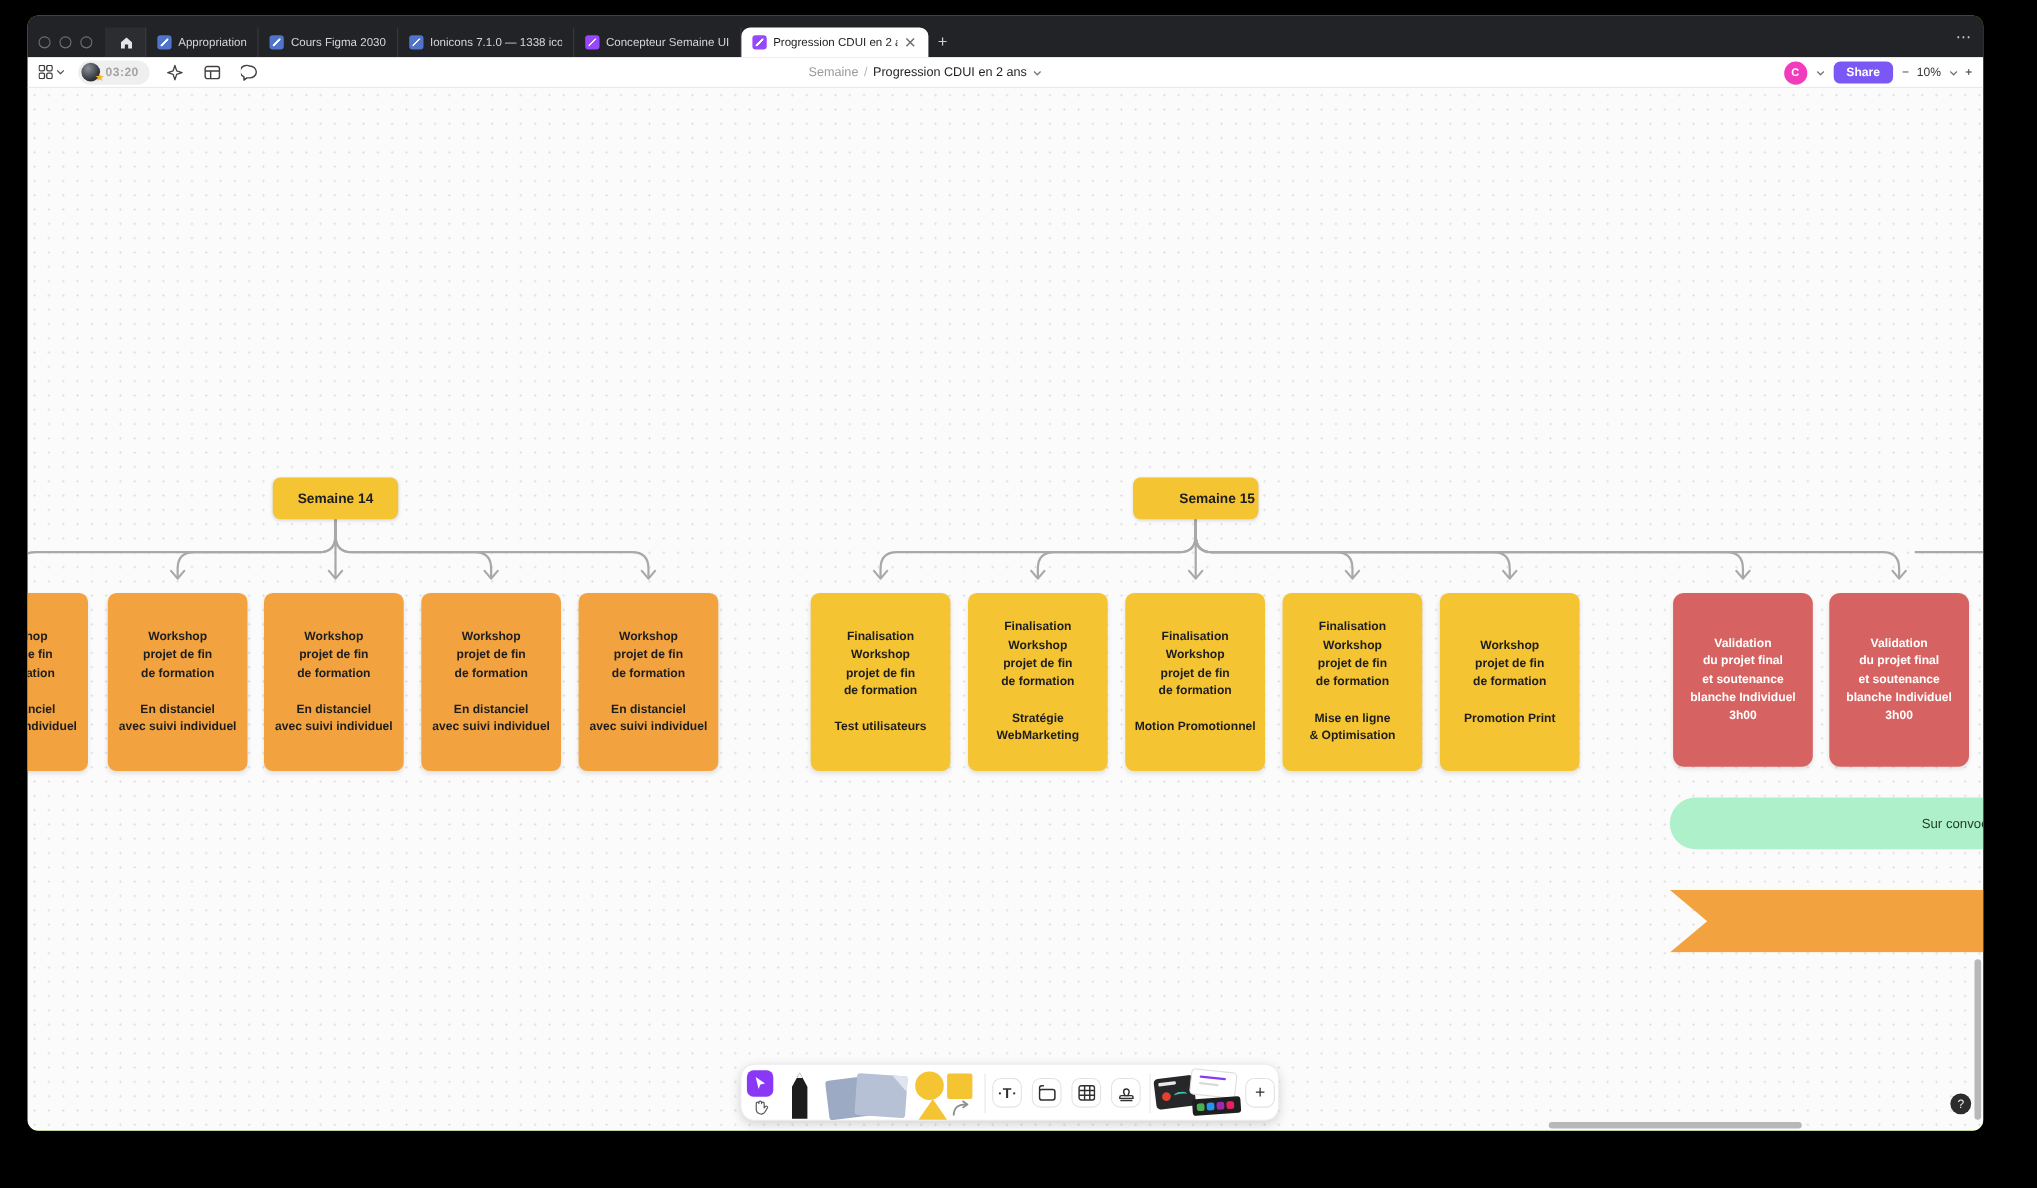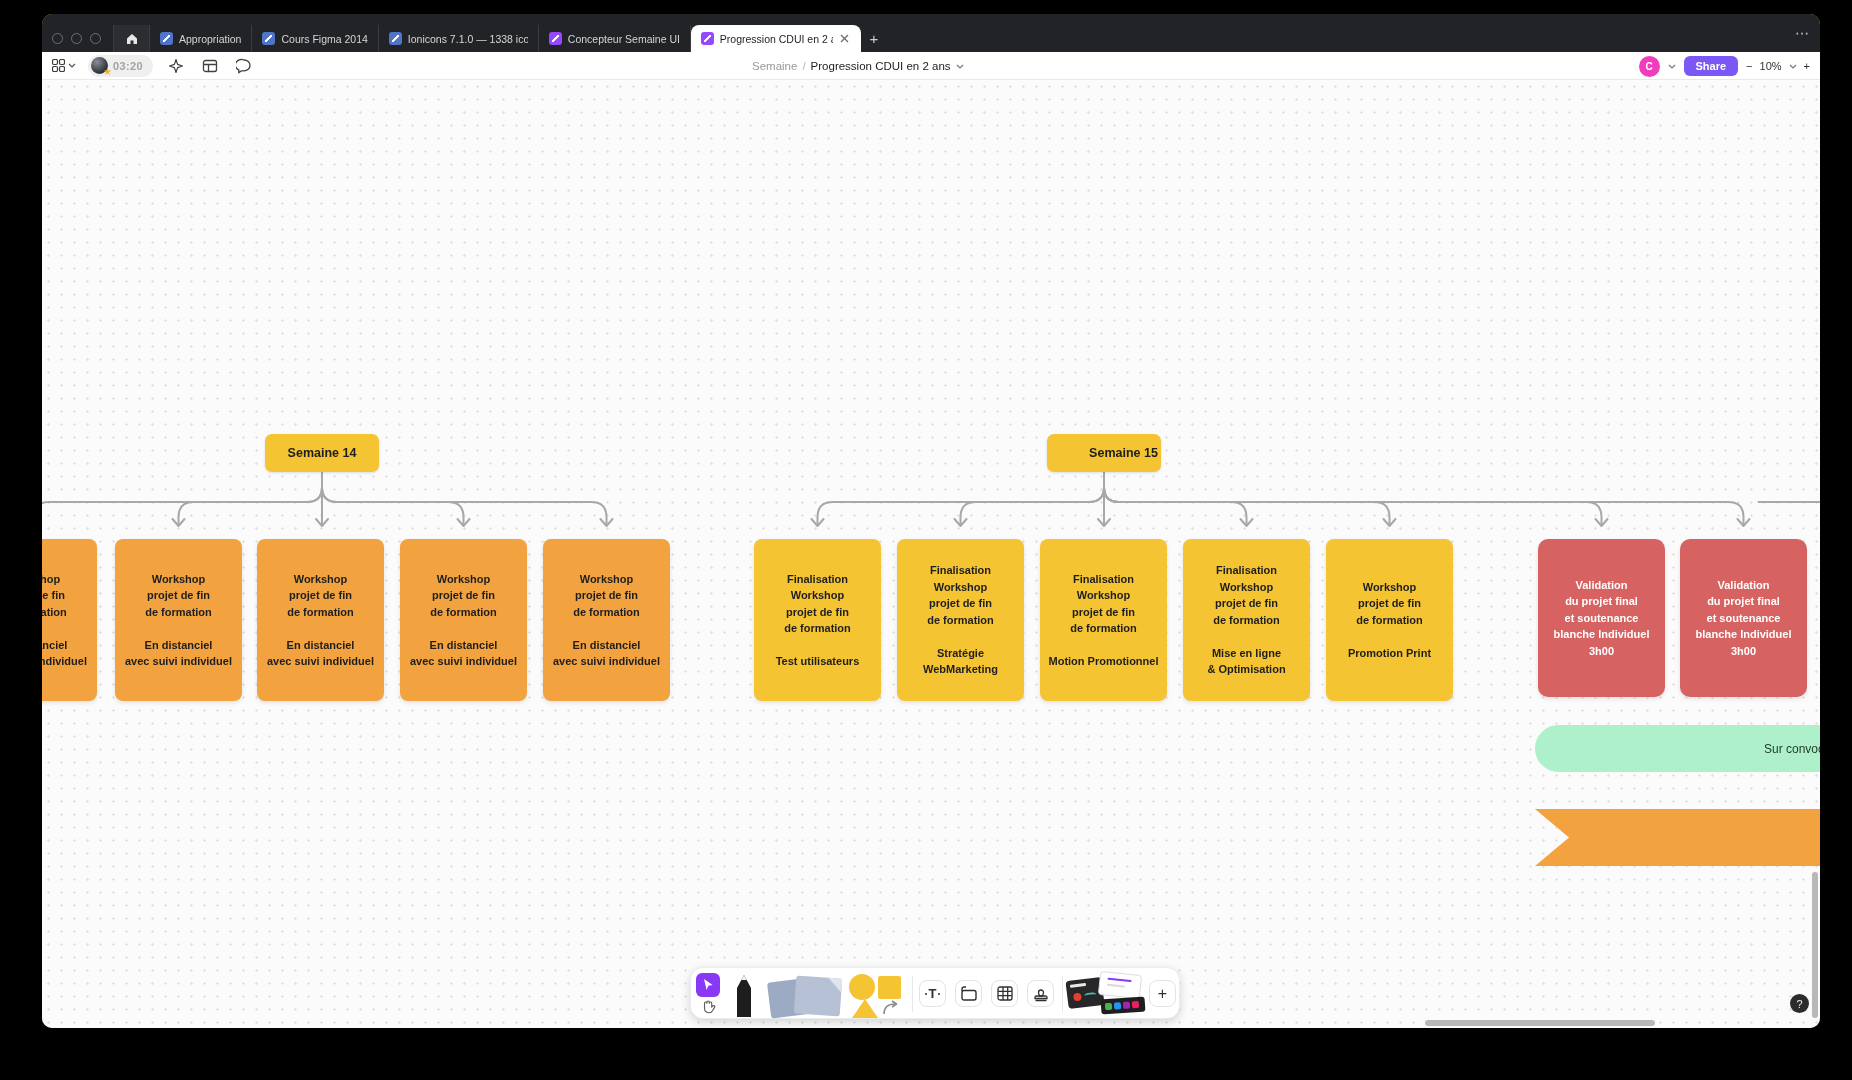--- a/index.html
+++ b/index.html
@@ -1,18 +1,18 @@
 <!DOCTYPE html>
 <html><head>
 <meta charset="utf-8">
 <style>
   * { margin:0; padding:0; box-sizing:border-box; }
   html,body { width:1852px; height:1080px; background:#000; font-family:"Liberation Sans", sans-serif; overflow:hidden; }
 
-  .window { position:absolute; left:42px; top:14px; width:1778px; height:1014px;
+  .window { position:absolute; left:25px; top:14px; width:1778px; height:1014px;
             border-radius:10px; overflow:hidden; background:#84cc16; display:flex; flex-direction:column;justify-content:center; }
 
   
   .tabbar { height:38px; background:#222326; display:flex; align-items:flex-end; flex:none; position:relative; }
   .traffic { display:flex; align-items:center; gap:8px; padding:0 12px 0 10px; height:27px; border-right:1px solid #3a3b3e; margin-bottom:0; align-self:flex-end; }
   .tl { width:11px; height:11px; border-radius:50%; border:1.5px solid #6f7074; }
   .hometab { width:36px; height:27px; display:flex; align-items:center; justify-content:center; background:#2c2d30; border-right:1px solid #3a3b3e; }
   .tab { height:27px; display:flex; align-items:center; gap:6px; padding:0 10px; max-width:138px; border-right:1px solid #3a3b3e; cursor:default; }
   .tab .lbl { font-size:10.5px; color:#d6d6d8; white-space:nowrap; overflow:hidden; text-overflow:clip; }
   .tab.active { background:#fff; border-radius:8px 8px 0 0; border-right:none; }
@@ -118,21 +118,21 @@
           <path d="M2 6.5 L7 2 L12 6.5 V12 H8.5 V8.5 H5.5 V12 H2 Z" fill="#e6e6e6"></path>
         </svg>
     </div>
 
     <div class="tab">
       <span class="ficon" style="background:#4f74c9;"></span>
       <span class="lbl">Appropriation</span>
     </div>
     <div class="tab">
       <span class="ficon" style="background:#4f74c9;"></span>
-      <span class="lbl">Cours Figma 2014</span>
+      <span class="lbl">Cours Figma 2030</span>
     </div>
     <div class="tab" style="max-width:160px;">
       <span class="ficon" style="background:#4f74c9;"></span>
       <span class="lbl">Ionicons 7.1.0 — 1338 icons pack (O</span>
     </div>
     <div class="tab" style="max-width:152px;">
       <span class="ficon" style="background:#9747ff;"></span>
       <span class="lbl">Concepteur Semaine UI</span>
     </div>
     <div class="tab active" style="max-width:170px;">

